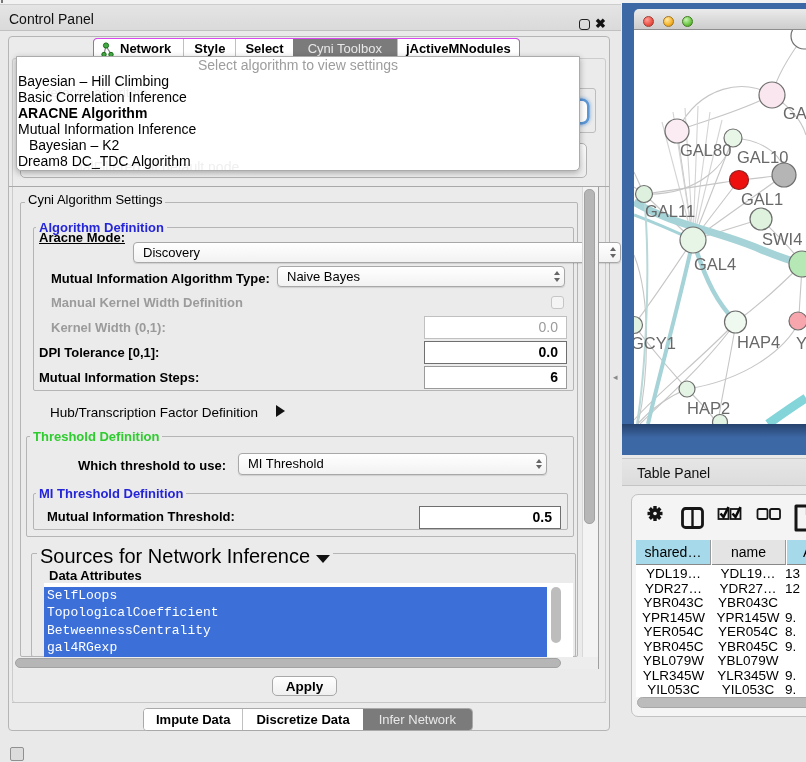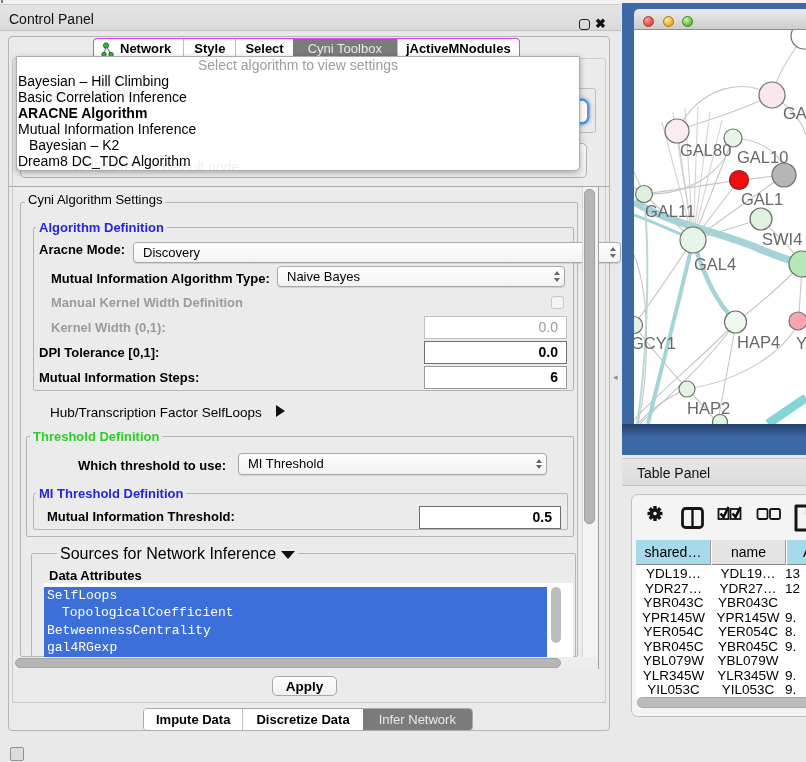--- a/index.html
+++ b/index.html
@@ -53,21 +53,21 @@
   <div class="abs" style="left:20px;top:143px;width:567px;height:35px;border:1px solid #b3b3b3;border-radius:5px;background:linear-gradient(#fdfdfd,#ededed);"></div>
 
   <div class="abs" style="left:9px;top:186px;width:600px;height:1px;background:#a9a9a9;"></div>
 
   <div class="fieldset abs" style="left:20px;top:202px;width:558px;height:455px;"></div>
   <div class="fieldset-lbl" style="left:25px;top:192px;">Cyni Algorithm Settings</div>
 
   <div class="fieldset abs" style="left:33px;top:227px;width:541px;height:164px;"></div>
   <div class="fieldset-lbl" style="left:36px;top:220px;color:#2525d8;font-weight:bold;">Algorithm Definition</div>
 
-  <div class="lbl b abs" style="left:39px;top:242px;">Aracne Mode:</div>
+  <div class="lbl b abs" style="left:39px;top:230px;text-decoration:underline;">Aracne Mode:</div>
   <div class="combo abs" style="left:133px;top:242px;width:488px;height:21px;">Discovery<span class="carets">
         <span class="caret-u"></span>
         <span class="caret-d"></span>
       </span></div>
 
   <div class="lbl b abs" style="left:51px;top:271px;">Mutual Information Algorithm Type:</div>
   <div class="combo abs" style="left:277px;top:266px;width:288px;height:21px;">Naive Bayes<span class="carets">
         <span class="caret-u"></span>
         <span class="caret-d"></span>
       </span></div>
@@ -77,45 +77,45 @@
 
   <div class="lbl b dis abs" style="left:51px;top:320px;">Kernel Width (0,1):</div>
   <div class="field dis abs" style="left:424px;top:316px;width:143px;height:23px;border-color:#c0c0c0;font-weight:normal;">0.0</div>
 
   <div class="lbl b abs" style="left:39px;top:345px;">DPI Tolerance [0,1]:</div>
   <div class="field abs" style="left:424px;top:341px;width:143px;height:23px;border-color:#6f6f6f;">0.0</div>
 
   <div class="lbl b abs" style="left:39px;top:370px;">Mutual Information Steps:</div>
   <div class="field abs" style="left:424px;top:366px;width:143px;height:23px;">6</div>
 
-  <div class="lbl abs" style="left:50px;top:405px;font-size:13.5px;">Hub/Transcription Factor SelfLoops</div>
+  <div class="lbl abs" style="left:50px;top:405px;font-size:13.5px;">Hub/Transcription Factor Definition</div>
   <div class="abs" style="left:276px;top:405px;width:0;height:0;border-top:6px solid transparent;border-bottom:6px solid transparent;border-left:9px solid #111;"></div>
 
   <div class="fieldset abs" style="left:26px;top:436px;width:548px;height:101px;"></div>
   <div class="fieldset-lbl" style="left:30px;top:429px;color:#2ecc2e;font-weight:bold;">Threshold Definition</div>
 
   <div class="lbl b abs" style="left:78px;top:458px;">Which threshold to use:</div>
   <div class="combo abs" style="left:238px;top:453px;width:309px;height:22px;">MI Threshold<span class="carets">
         <span class="caret-u"></span>
         <span class="caret-d"></span>
       </span></div>
 
   <div class="fieldset abs" style="left:33px;top:493px;width:535px;height:37px;"></div>
   <div class="fieldset-lbl" style="left:36px;top:486px;color:#2525d8;font-weight:bold;">MI Threshold Definition</div>
   <div class="lbl b abs" style="left:47px;top:509px;">Mutual Information Threshold:</div>
   <div class="field abs" style="left:419px;top:506px;width:142px;height:23px;border-color:#6f6f6f;">0.5</div>
 
   <div class="fieldset abs" style="left:31px;top:553px;width:545px;height:104px;"></div>
-  <div class="fieldset-lbl" style="left:37px;top:545px;font-size:16px;margin-left:20px;">Sources for Network Inference <span style="display:inline-block;width:0;height:0;border-left:7px solid transparent;border-right:7px solid transparent;border-top:8.5px solid #111;vertical-align:0px;"></span></div>
+  <div class="fieldset-lbl" style="left:37px;top:545px;font-size:20px;">Sources for Network Inference <span style="display:inline-block;width:0;height:0;border-left:7px solid transparent;border-right:7px solid transparent;border-top:8.5px solid #111;vertical-align:0px;"></span></div>
 
   <div class="lbl b abs" style="left:49px;top:568px;">Data Attributes</div>
 
   <div class="abs" style="left:44px;top:583px;width:529px;height:74px;background:#fff;overflow:hidden;font-family:Liberation Mono, monospace;">
     <div style="position:absolute;left:0;top:4px;width:503px;height:17.4px;background:#3d6fd8;color:#fff;font-size:13px;line-height:17.4px;padding-left:3px;">SelfLoops</div>
-    <div style="position:absolute;left:0;top:21.4px;width:503px;height:17.4px;background:#3d6fd8;color:#fff;font-size:13px;line-height:17.4px;padding-left:18px;">TopologicalCoefficient</div>
+    <div style="position:absolute;left:0;top:21.4px;width:503px;height:17.4px;background:#3d6fd8;color:#fff;font-size:13px;line-height:17.4px;padding-left:3px;">TopologicalCoefficient</div>
     <div style="position:absolute;left:0;top:38.8px;width:503px;height:17.4px;background:#3d6fd8;color:#fff;font-size:13px;line-height:17.4px;padding-left:3px;">BetweennessCentrality</div>
     <div style="position:absolute;left:0;top:56.2px;width:503px;height:17.4px;background:#3d6fd8;color:#fff;font-size:13px;line-height:17.4px;padding-left:3px;">gal4RGexp</div>
     <div style="position:absolute;left:507px;top:4px;width:10px;height:56px;background:#bdbdbd;border-radius:6px;"></div>
   </div>
 
   <div class="abs" style="left:13px;top:657px;width:585px;height:12px;background:#ededed;"></div>
   <div class="abs" style="left:15px;top:658px;width:546px;height:10px;background:#b6b6b6;border-radius:5px;border:1px solid #a2a2a2;"></div>
 
   <div class="abs" style="left:582px;top:187px;width:16px;height:470px;background:#f3f3f3;border-left:1px solid #d8d8d8;"></div>
   <div class="abs" style="left:584px;top:189px;width:11px;height:335px;background:#b6b6b6;border-radius:5px;border:1px solid #a2a2a2;"></div>

